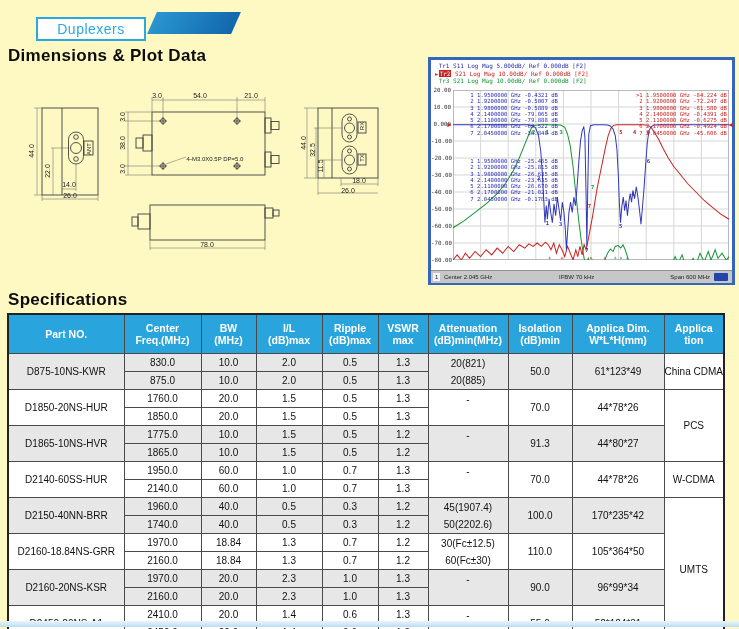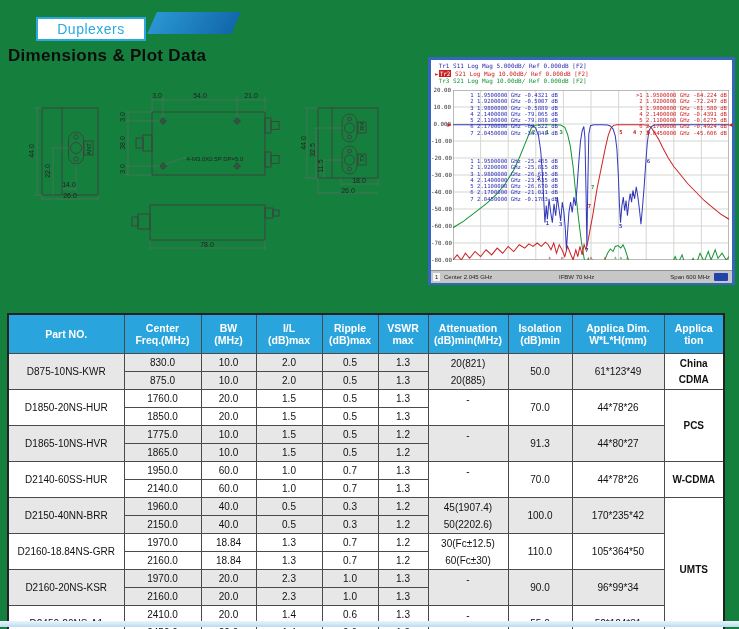--- a/index.html
+++ b/index.html
@@ -1,16 +1,16 @@
 <!DOCTYPE html>
 <html><head>
 <meta charset="utf-8">
 <style>
   html,body{margin:0;padding:0;background:#fff;}
-  #page{position:relative;width:739px;height:629px;background:#15803d;overflow:hidden;
+  #page{position:relative;width:739px;height:629px;background:#fef9c3;overflow:hidden;
         font-family:"Liberation Sans",sans-serif;color:#111;}
   .abs{position:absolute;}
 
   
   #banner{left:6px;top:6px;width:244px;height:32px;}
   #banner-para{left:146px;top:6px;width:84px;height:22px;
     background:linear-gradient(100deg,#2a96d2,#1167ab);
     transform:skewX(-24deg);}
   #banner-box{left:30px;top:11px;width:106px;height:20px;border:2px solid #29a9e0;
     background:#fff;display:flex;align-items:center;justify-content:center;}
@@ -54,21 +54,21 @@
   
   #spec-table{left:7px;top:313px;}
   table{border-collapse:collapse;table-layout:fixed;width:716px;background:#fff;}
   th,td{border:1px solid #4a4a4a;text-align:center;vertical-align:middle;
     padding:0;overflow:hidden;}
   thead th{background:#29a4dc;color:#fff;font-size:10.5px;font-weight:bold;
     white-space:pre-line;line-height:12px;height:38px;}
   tbody td{font-size:10px;height:17px;line-height:16px;}
   tbody tr.g-even td{background:#e7e7e7;}
   tbody tr.g-odd td{background:#ffffff;}
-  td.app-cell{background:#fff !important;font-size:10px;font-weight:bold;}
+  td.app-cell{background:#fff !important;font-size:10px;}
   .atten-line{height:17px;line-height:17px;}
   table{border:2px solid #222;}
 
   #footer-band{left:0;top:621px;width:739px;height:6px;
     background:linear-gradient(#eaf5fc,#bcdcf2);}
 </style>
 </head>
 <body>
 
 <div id="page">
@@ -281,20 +281,21 @@
       </div>
     <div id="plot-statusbar">
       <span id="sb-ch">1</span>
       <span id="sb-center">Center 2.045 GHz</span>
       <span id="sb-ifbw">IFBW 70 kHz</span>
       <span id="sb-span">Span 600 MHz</span>
       <span id="sb-box"></span>
     </div>
   </div>
 
+  <div class="abs section-title" id="spec-title">Specifications</div>
 
   <div class="abs" id="spec-table">
     <table>
       <colgroup>
         <col style="width:116px">
           <col style="width:77px">
           <col style="width:55px">
         <col style="width:66px">
           <col style="width:56px">
           <col style="width:50px">
@@ -423,21 +424,21 @@
             <td>1.2</td>
             <td rowspan="2">
               <div class="atten-line">45(1907.4)</div>
               <div class="atten-line">50(2202.6)</div>
             </td>
             <td rowspan="2">100.0</td>
             <td rowspan="2">170*235*42</td>
             <td rowspan="8" class="app-cell">UMTS</td>
           </tr>
           <tr class="g-even">
-            <td>2150.0</td>
+            <td>1740.0</td>
             <td>40.0</td>
             <td>0.5</td>
             <td>0.3</td>
             <td>1.2</td>
           </tr>
           <tr class="g-odd">
             <td rowspan="2">D2160-18.84NS-GRR</td>
             <td>1970.0</td>
             <td>18.84</td>
             <td>1.3</td>

